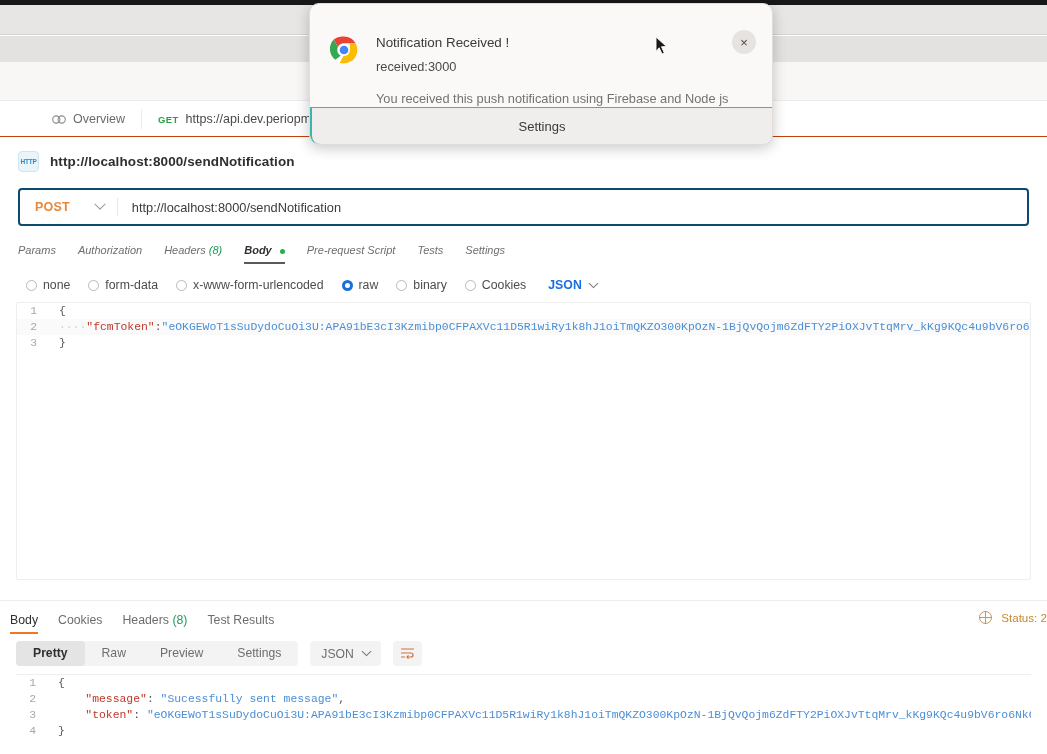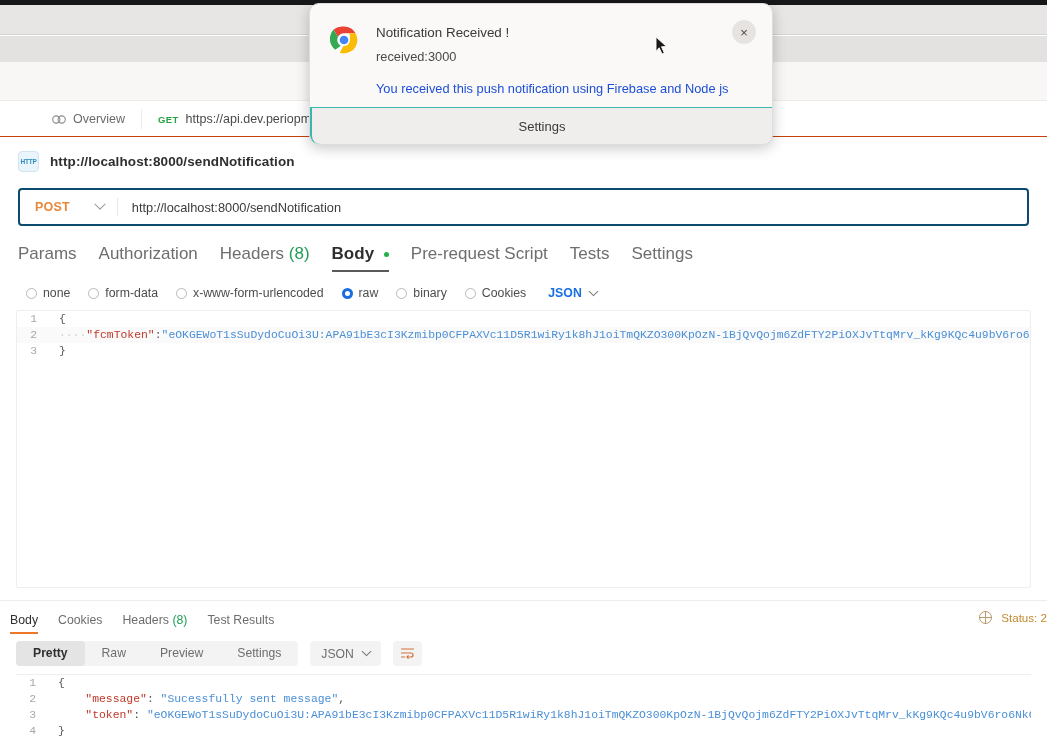--- a/index.html
+++ b/index.html
@@ -40,21 +40,21 @@
     display:flex; align-items:stretch; background:#fff;
   }
   .method-box { display:flex; align-items:center; gap:26px; padding:0 13px 0 15px; }
   .method-txt { font-size:12.5px; color:#e8883a; font-weight:600; letter-spacing:.2px; }
   .chev { width:8px; height:8px; border-right:1.4px solid #9a9a9a; border-bottom:1.4px solid #9a9a9a;
           transform:rotate(45deg) translate(-2px,-2px); }
   .url-div { width:1px; background:#e6e6e6; margin:8px 0; }
   .url-val { display:flex; align-items:center; padding-left:14px; font-size:12.8px; color:#3b3b3b; }
 
   .opt-tabs { display:flex; align-items:center; gap:22px; padding:18px 0 0 18px; }
-  .opt-tab { font-size:17px; color:#6e6e6e; position:relative; padding-bottom:8px; }
+  .opt-tab { font-size:11px; color:#6e6e6e; position:relative; padding-bottom:8px;font-style:italic; }
   .opt-tab.active { color:#2f2f2f; font-weight:600; }
   .opt-tab.active::after { content:""; position:absolute; left:0; right:0; bottom:0; height:2px; background:#5a5a5a; }
   .dot-green { display:inline-block; width:5px; height:5px; border-radius:50%; background:#25b04a; margin-left:5px; vertical-align:middle; }
   .count { color:#1f9d55; }
 
   .radio-row { display:flex; align-items:center; gap:7px; padding:14px 12px 0 26px; }
   .radio-item { display:flex; align-items:center; gap:6px; margin-right:11px; }
   .radio { width:11px; height:11px; border-radius:50%; border:1.3px solid #b9b9b9; background:#fff; }
   .radio.on { border:3.4px solid #1a6fe0; }
   .radio-lbl { font-size:12.3px; color:#4d4d4d; }
@@ -99,25 +99,25 @@
   .wrap-btn { width:29px; height:25px; background:#f3f3f3; border-radius:4px; margin-left:6px; position:relative; }
 
   .resp-editor { margin:8px 16px 0 16px; border-top:1px solid #f2eeee; height:70px; overflow:hidden; }
 
   
   .notif {
     position:absolute; left:309px; top:3px; width:464px; height:142px;
     background:#faf9f8; border-radius:10px; border:1px solid #dfdcd9;
     box-shadow:0 3px 14px rgba(0,0,0,.22); overflow:hidden;
   }
-  .notif-body { padding:16px 0 0 0; position:relative; height:108px; }
+  .notif-body { padding:16px 0 0 0; position:relative; height:108px;margin-top:10px; }
   .chrome-logo { position:absolute; left:20px; top:22px; width:28px; height:28px; }
   .notif-title { position:absolute; left:66px; top:21px; font-size:13.4px; color:#3a3a3a; }
   .notif-src { position:absolute; left:66px; top:45px; font-size:12.8px; color:#4a4a4a; }
-  .notif-msg { position:absolute; left:66px; top:77px; font-size:12.8px; color:#1d4ed8; }
+  .notif-msg { position:absolute; left:66px; top:77px; font-size:12.8px; color:#737373; }
   .notif-close {
     position:absolute; right:16px; top:16px; width:24px; height:24px; border-radius:50%;
     background:#e6e3e0; display:flex; align-items:center; justify-content:center;
     font-size:13px; color:#4a4a4a; line-height:1;
   }
   .notif-action {
     position:absolute; left:0; bottom:0; width:464px; height:37px;
     background:#efeeec; border-top:1px solid #3ab6b0;
     display:flex; align-items:center; justify-content:center;
     font-size:13px; color:#3a3a3a;

